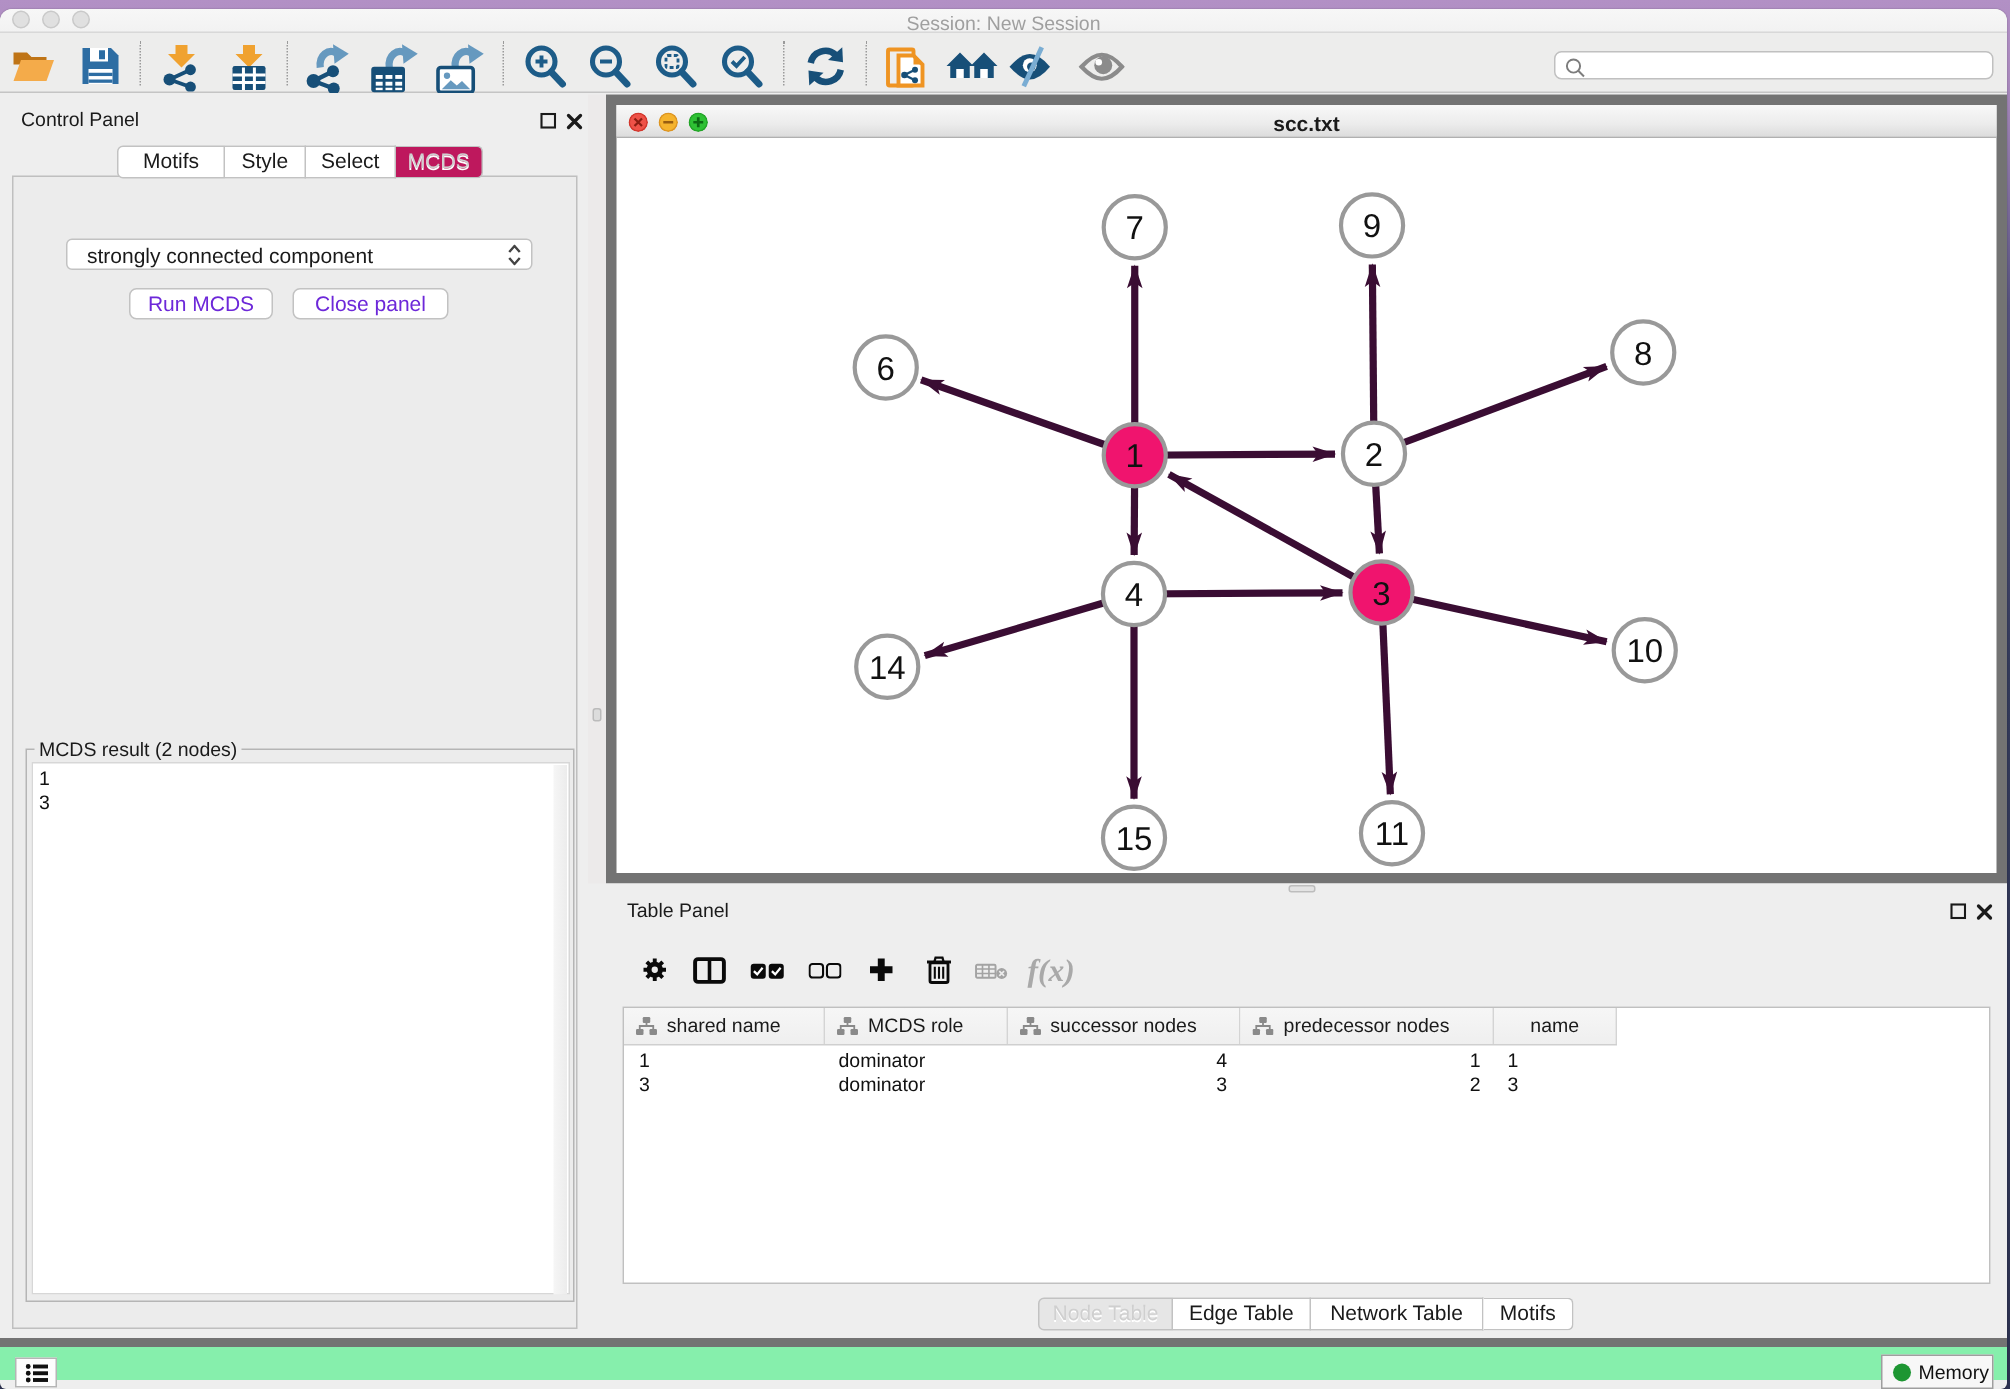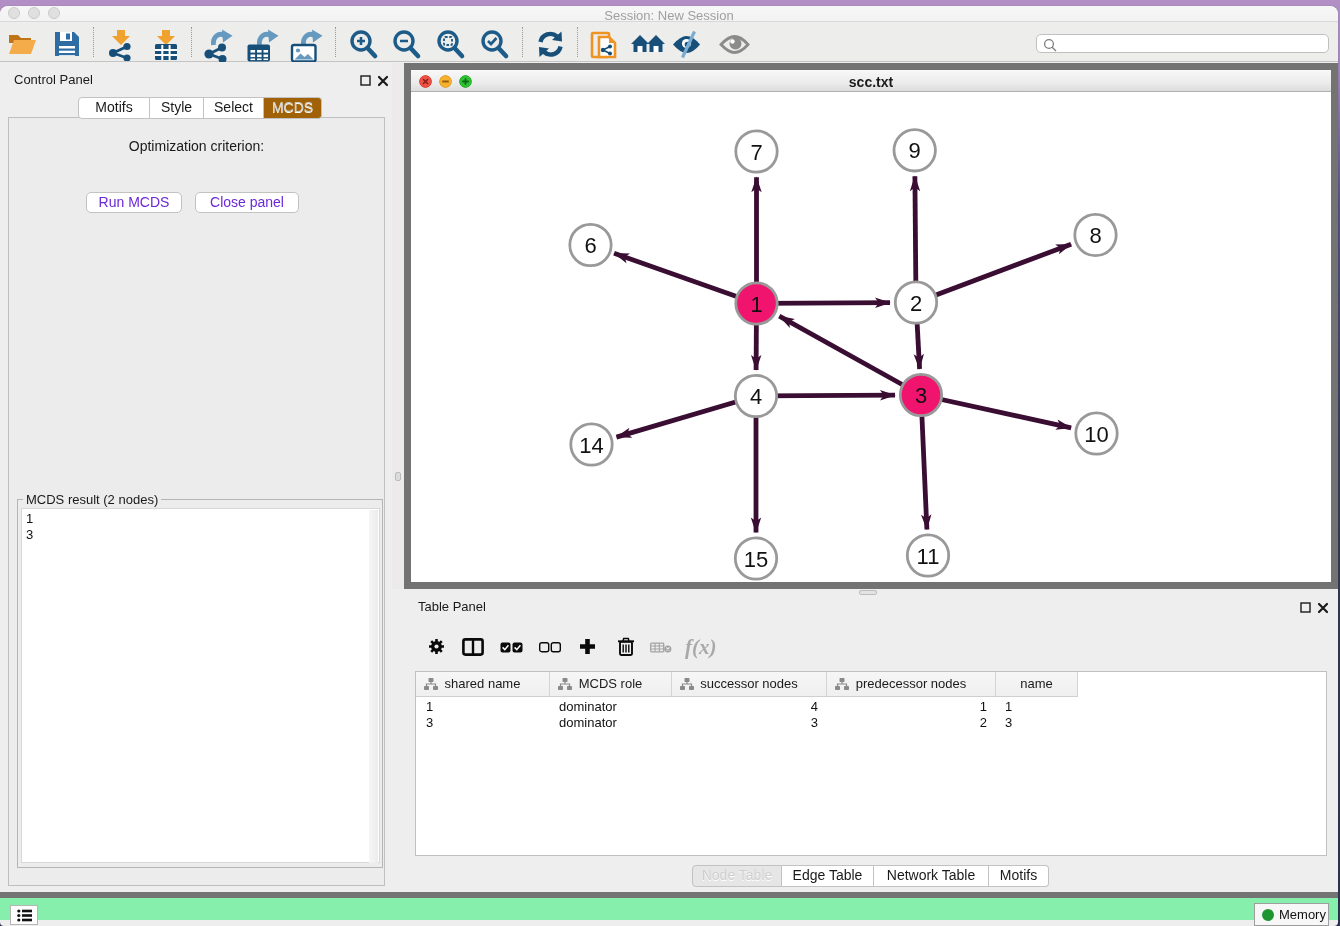--- a/index.html
+++ b/index.html
@@ -19,21 +19,21 @@
   #search { position:absolute; left:1036px; top:28px; width:293px; height:19px; background:#fff; border:1px solid #c0c0c0; border-radius:5px; }
   
   #cpanel { position:absolute; left:0; top:57px; width:392px; height:829px; background:#eeeeee; }
   .phead { font-size:13px; color:#1a1a1a; }
   .winbtn { position:absolute; }
   #cpinner { position:absolute; left:8px; top:54px; width:377px; height:769px; background:#ececec; border:1px solid #bfbfbf; }
   .tabrow { position:absolute; display:flex; }
   .tab { font-size:14px; line-height:15px; color:#1a1a1a; background:#fff; border:1px solid #c2c2c2; border-left:none; padding:2px 0 3px; text-align:center; }
   .tab.first { border-left:1px solid #c2c2c2; border-radius:4px 0 0 4px; }
   .tab.last { border-radius:0 4px 4px 0; }
-  .tab.dis { background:#a16207; color:#cfcfcf; text-shadow:0 1px 0 #fff; }
+  .tab.dis { background:#be185d; color:#cfcfcf; text-shadow:0 1px 0 #fff; }
   .btn { position:absolute; background:#fff; border:1px solid #c2c2c2; border-radius:5px; font-size:14px; color:#6d28d9; text-align:center; }
   
   #netwin { position:absolute; left:404px; top:57px; width:934px; height:526px; border:7px solid #737373; background:#fff; }
   #nettitle { position:absolute; left:0; top:0; width:100%; height:22px; background:linear-gradient(180deg,#f8f8f8 0%,#ececec 60%,#dcdcdc 100%); border-bottom:1px solid #b0b0b0; }
   #nettitle .title { position:absolute; left:0; right:0; top:4px; text-align:center; font-size:14px; font-weight:bold; color:#1a1a1a; }
   .mac { position:absolute; top:5px; width:13px; height:13px; border-radius:50%; }
   
   #tpanel { position:absolute; left:392px; top:583px; width:946px; height:303px; background:#eeeeee; }
   #ttable { position:absolute; left:23px; top:82px; width:912px; height:185px; background:#fff; border:1px solid #c0c0c0; }
   .th { position:absolute; top:0; height:24px; background:linear-gradient(180deg,#f6f6f6,#efefef); border-right:1px solid #d4d4d4; font-size:13px; color:#1a1a1a; text-align:center; line-height:24px; }
@@ -207,21 +207,27 @@
     <svg class="winbtn" style="left:377px;top:12px;" width="12" height="12" viewBox="0 0 12 12">
         <path d="M2 2 L10 10 M10 2 L2 10" stroke="#1a1a1a" stroke-width="2.2" stroke-linecap="round"></path>
       </svg>
     <div id="cpinner"></div>
     <div class="tabrow" style="left:78px;top:34px;">
       <div class="tab first" style="width:72px;">Motifs</div>
       <div class="tab" style="width:54px;">Style</div>
       <div class="tab" style="width:60px;">Select</div>
       <div class="tab last dis" style="width:58px;">MCDS</div>
     </div>
-    <div style="position:absolute;left:8px;top:75px;width:377px;text-align:center;font-size:14px;color:#1a1a1a;">Optimization criterion:</div>
+    <div style="position:absolute;left:44px;top:96px;width:311px;height:21px;background:#fff;border:1px solid #c2c2c2;border-radius:4px;">
+      <div style="position:absolute;left:13px;top:2px;font-size:14px;color:#1a1a1a;">strongly connected component</div>
+      <svg style="position:absolute;right:6px;top:3px;" width="10" height="14" viewBox="0 0 10 14">
+        <path d="M1.5 5 L5 1 L8.5 5" fill="none" stroke="#444" stroke-width="1.6"></path>
+        <path d="M1.5 9 L5 13 L8.5 9" fill="none" stroke="#444" stroke-width="1.6"></path>
+      </svg>
+    </div>
     <div class="btn" style="left:86px;top:129px;width:96px;height:21px;line-height:19px;">Run MCDS</div>
     <div class="btn" style="left:195px;top:129px;width:104px;height:21px;line-height:19px;">Close panel</div>
 
     <div style="position:absolute;left:17px;top:436px;width:366px;height:369px;border:1px solid #b5b5b5;">
       <div style="position:absolute;left:5px;top:-8px;background:#ececec;padding:0 3px;font-size:13px;color:#1a1a1a;">MCDS result (2 nodes)</div>
       <div style="position:absolute;left:3px;top:8px;width:359px;height:355px;background:#fff;border:1px solid #d7d7d7;">
         <div style="position:absolute;left:4px;top:2px;font-size:13px;color:#111;line-height:16px;">1<br>3</div>
         <div style="position:absolute;right:1px;top:1px;width:9px;height:353px;background:linear-gradient(90deg,#f6f6f6,#ececec);"></div>
       </div>
     </div>

